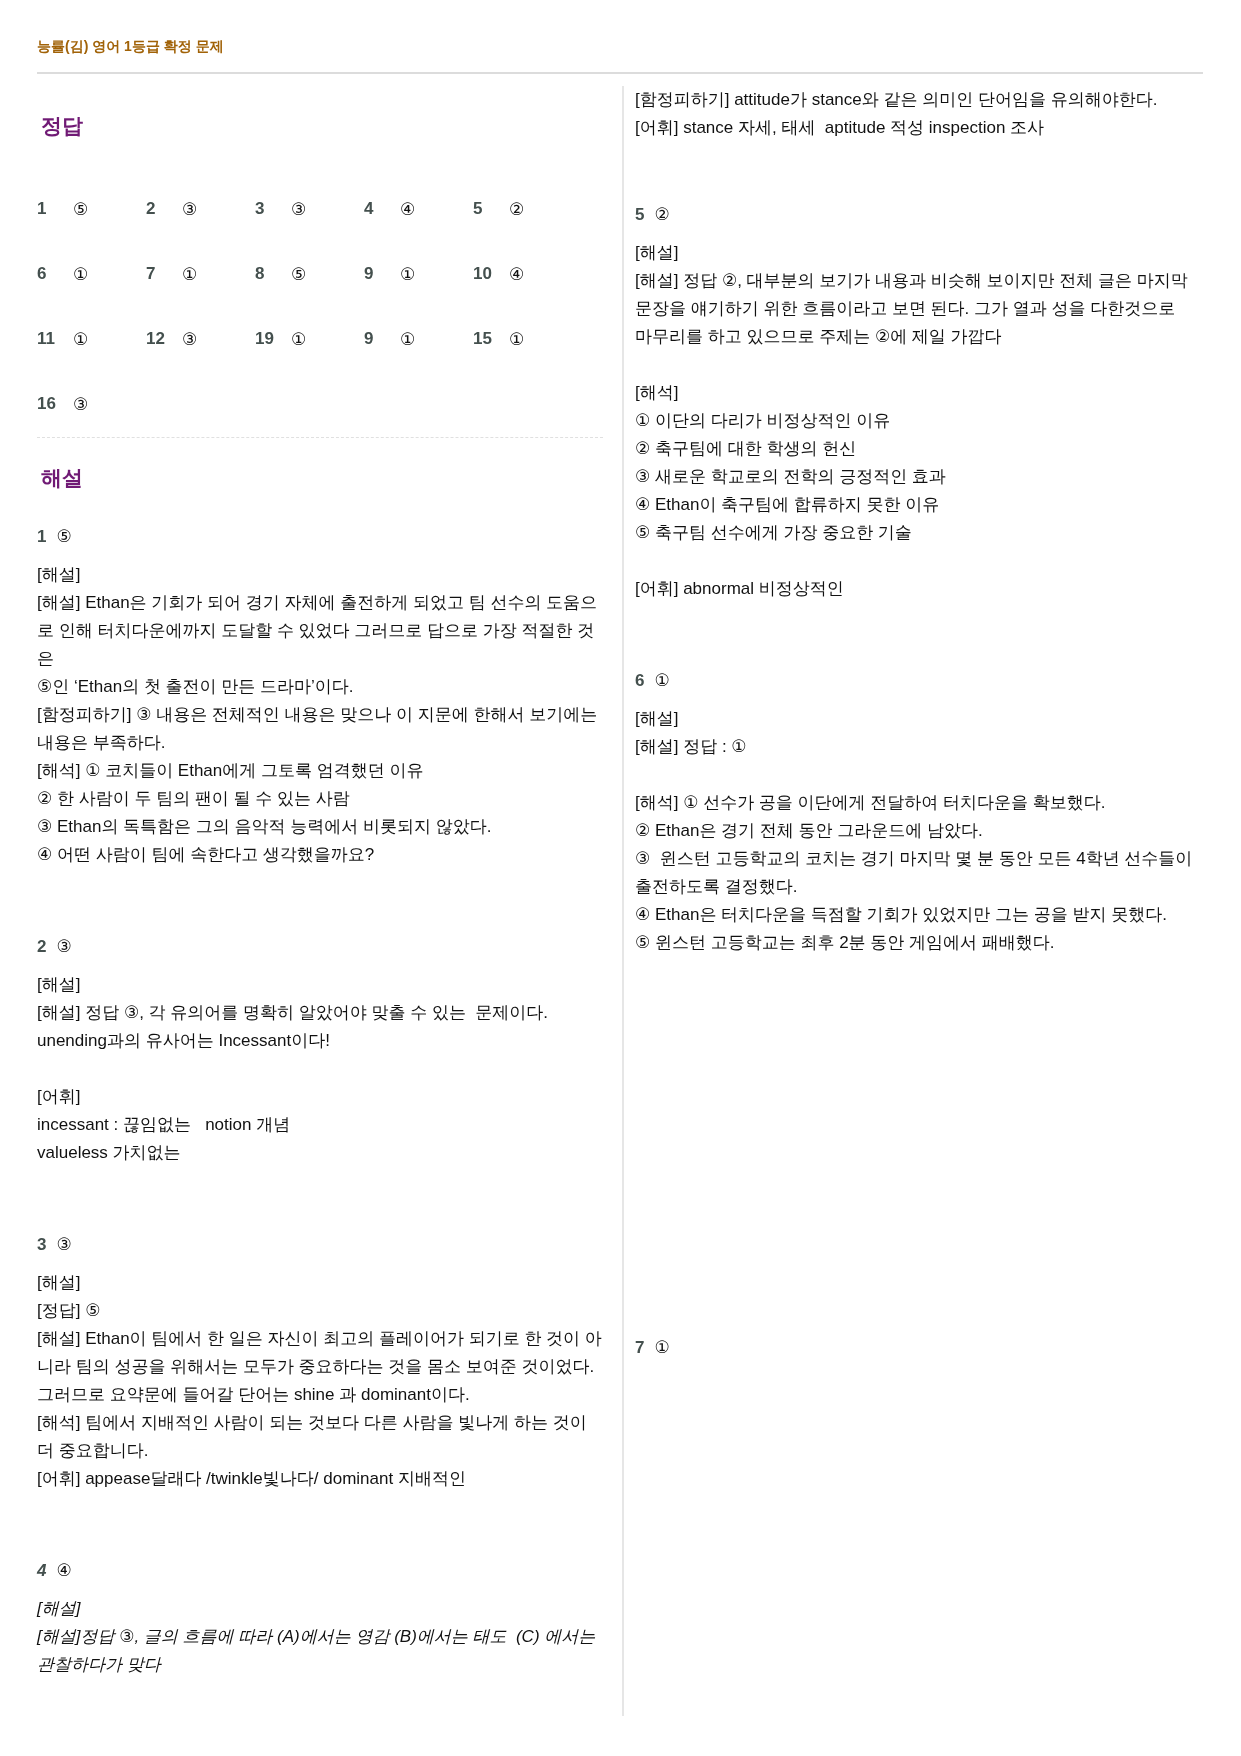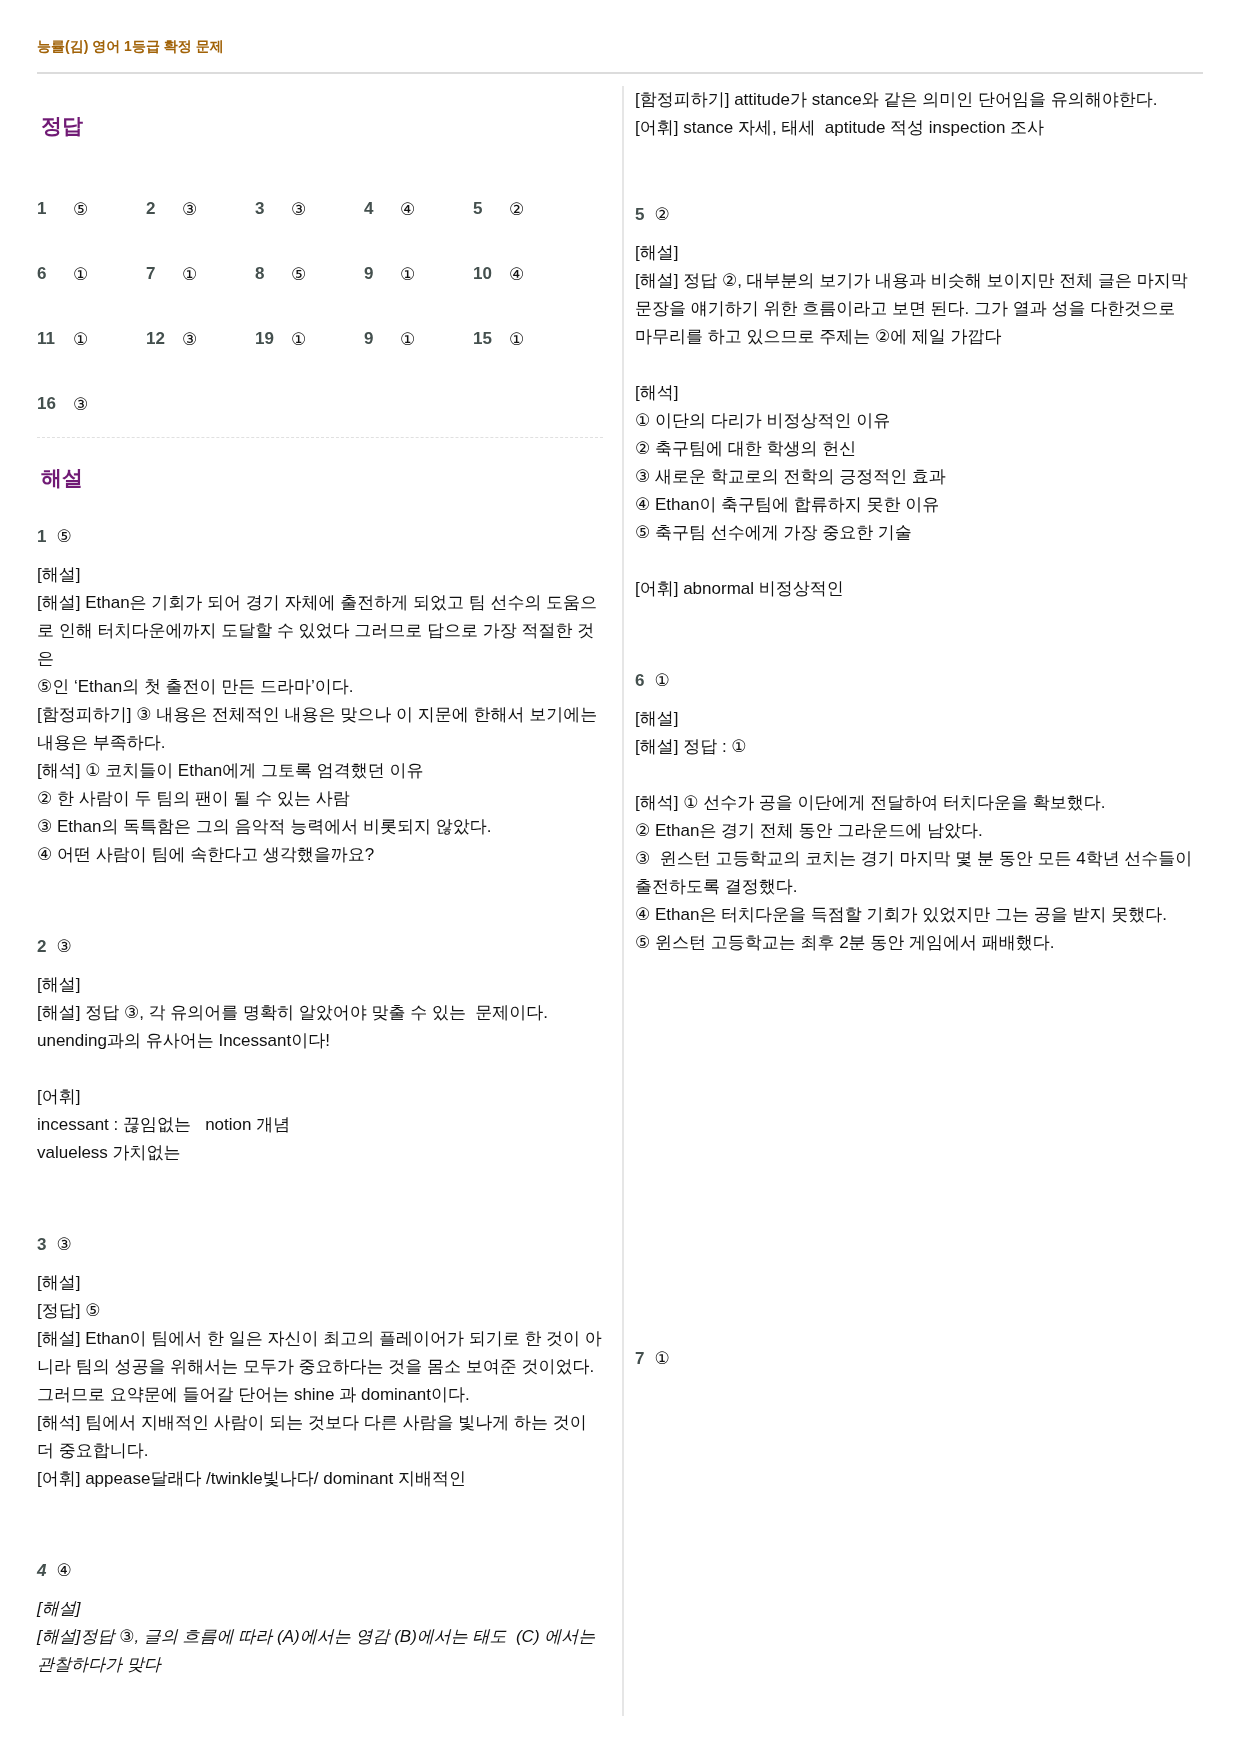--- a/index.html
+++ b/index.html
@@ -183,16 +183,16 @@
     <div class="q-body" style="margin-top:14px;">[해설]
 [해설] 정답 : ①
 
 [해석] ① 선수가 공을 이단에게 전달하여 터치다운을 확보했다.
 ② Ethan은 경기 전체 동안 그라운드에 남았다.
 ③  윈스턴 고등학교의 코치는 경기 마지막 몇 분 동안 모든 4학년 선수들이 출전하도록 결정했다.
 ④ Ethan은 터치다운을 득점할 기회가 있었지만 그는 공을 받지 못했다.
 ⑤ 윈스턴 고등학교는 최후 2분 동안 게임에서 패배했다.</div>
   </div>
 
-  <div class="q-block" style="top:1251px; left:11px; width:560px;margin-top:11px;">
+  <div class="q-block" style="top:1251px; left:11px; width:560px;">
     <div class="q-head"><span class="qn">7</span><span>①</span></div>
   </div>
 </div>
 
 </body></html>

